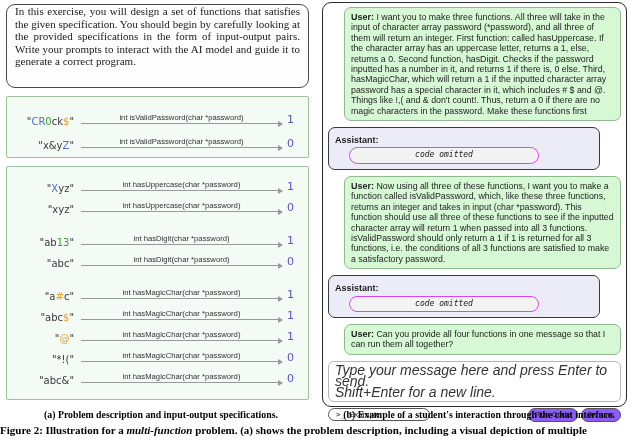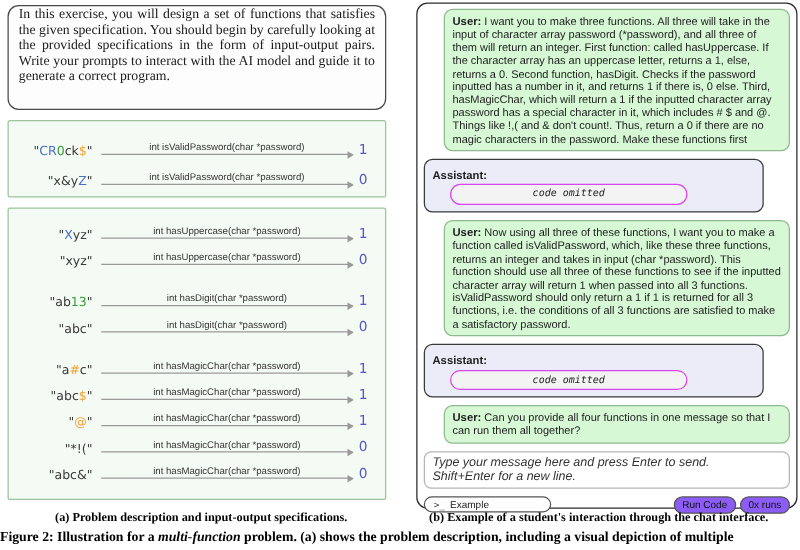--- a/index.html
+++ b/index.html
@@ -40,21 +40,21 @@
   .spec-line::after{
     content:'';position:absolute;right:-1px;top:-3.5px;
     border-left:5px solid #999;border-top:3px solid transparent;border-bottom:3px solid transparent;
   }
   .spec-output{
     width:12px;font-family:"DejaVu Sans",sans-serif;font-size:11px;
     color:var(--c-result);margin-bottom:2px;
   }
   
   .chat-panel{
-    position:absolute;left:333px;top:2px;width:305px;height:405px;box-sizing:border-box;
+    position:absolute;left:322px;top:2px;width:305px;height:405px;box-sizing:border-box;
     border:1.6px solid #2b2b2b;border-radius:9px;background:#ffffff;
     padding:4px 5px 5px 5px;display:flex;flex-direction:column;
   }
   .msg{box-sizing:border-box;border-radius:7px;margin-bottom:6px;
     font-size:8.8px;line-height:10.4px;color:#1c1c1c;}
   .msg b{font-size:9px;}
   .msg-user{
     align-self:flex-end;width:277px;background:#d6f8d4;border:1px solid #8fb98f;
     padding:4px 6px;
   }
@@ -64,21 +64,21 @@
   }
   .code-pill{
     width:190px;margin:2px 0 1px 14px;box-sizing:border-box;
     border:1px solid #d946ef;border-radius:9px;background:#f3f3f3;
     font-family:"DejaVu Sans Mono",monospace;font-style:italic;font-size:8px;
     text-align:center;padding:2px 0;color:#222;
   }
   .input-row{margin-top:auto;display:flex;gap:7px;height:48px;}
   .chat-input{
     flex:1;background:#ffffff;border:1px solid #b5b5b5;border-radius:6px;
-    padding:3px 6px;font-style:italic;font-size:10px;line-height:11px;color:#333;
+    padding:3px 6px;font-style:italic;font-size:14px;line-height:11px;color:#333;
   }
   .btn-col{width:44px;display:flex;flex-direction:column;justify-content:space-between;padding:1px 0;}
   .chat-btn{
     height:20px;border-radius:6px;font-size:8.8px;font-family:"Liberation Sans",sans-serif;
     color:#111;cursor:pointer;padding:0;
   }
   .btn-send{background:var(--c-send);border:1px solid #4e9e4e;}
   .btn-reset{background:var(--c-reset);border:1px solid #c9a06e;}
   .console-row{margin-top:6px;display:flex;justify-content:space-between;align-items:center;}
   .console-pill{

